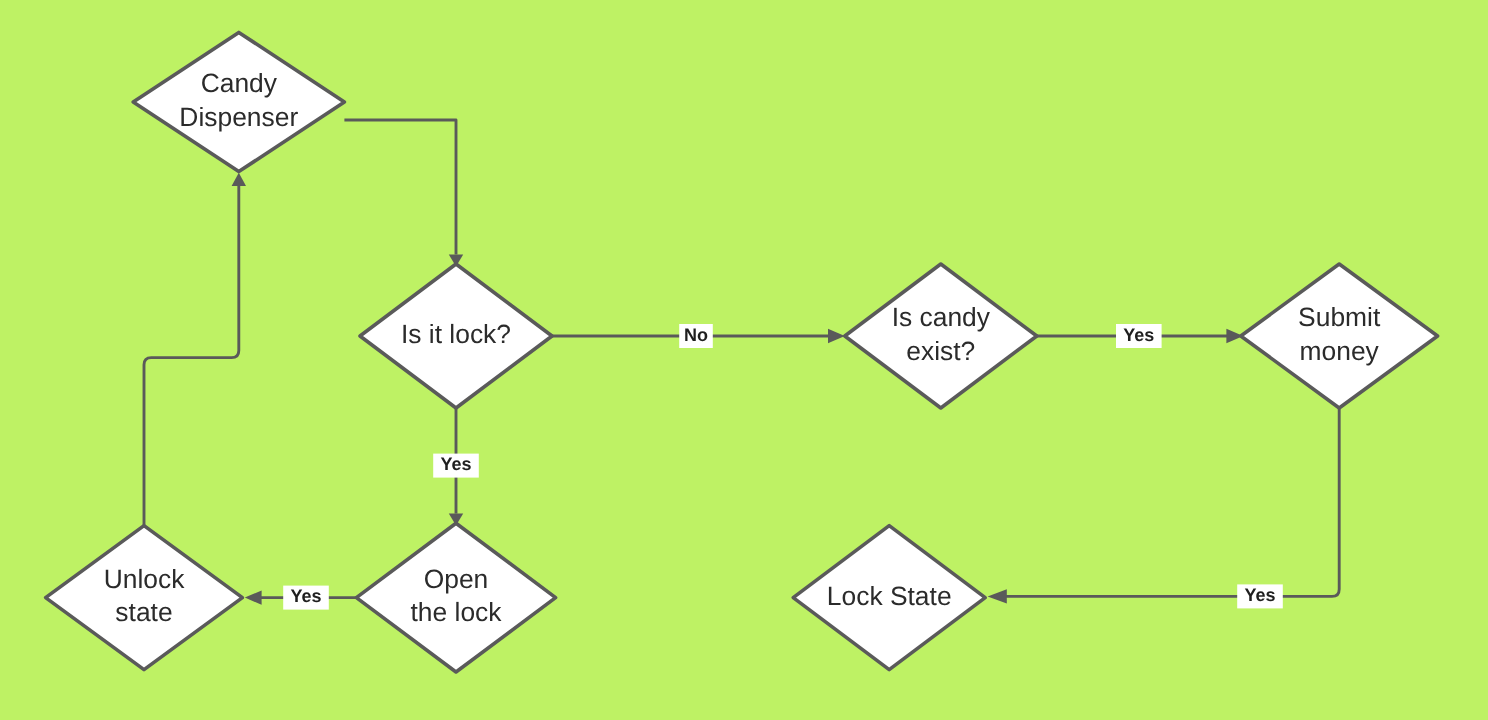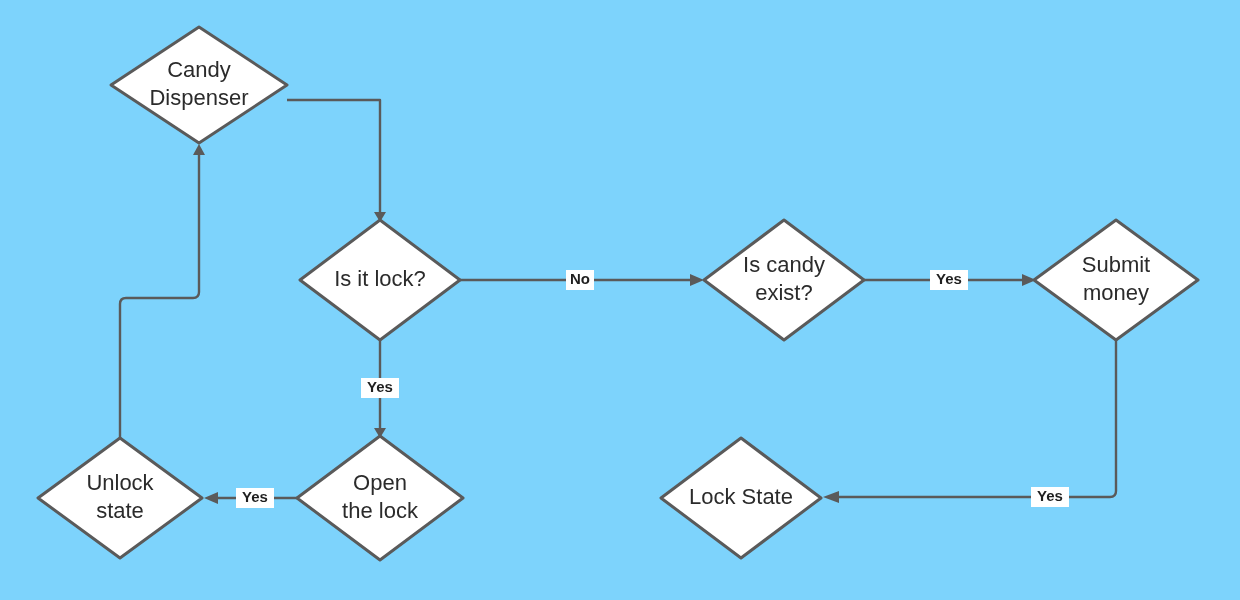--- a/index.html
+++ b/index.html
@@ -8,21 +8,21 @@
     padding: 0;
     background: #ffffff;
   }
   body {
     font-family: "Liberation Sans", sans-serif;
   }
   #canvas {
     position: relative;
     width: 1240px;
     height: 600px;
-    background: #7dd3fc;
+    background: #bef264;
     overflow: hidden;
   }
   #flow-svg {
     position: absolute;
     top: 0;
     left: 0;
     width: 1240px;
     height: 600px;
   }
   .node-shape {

